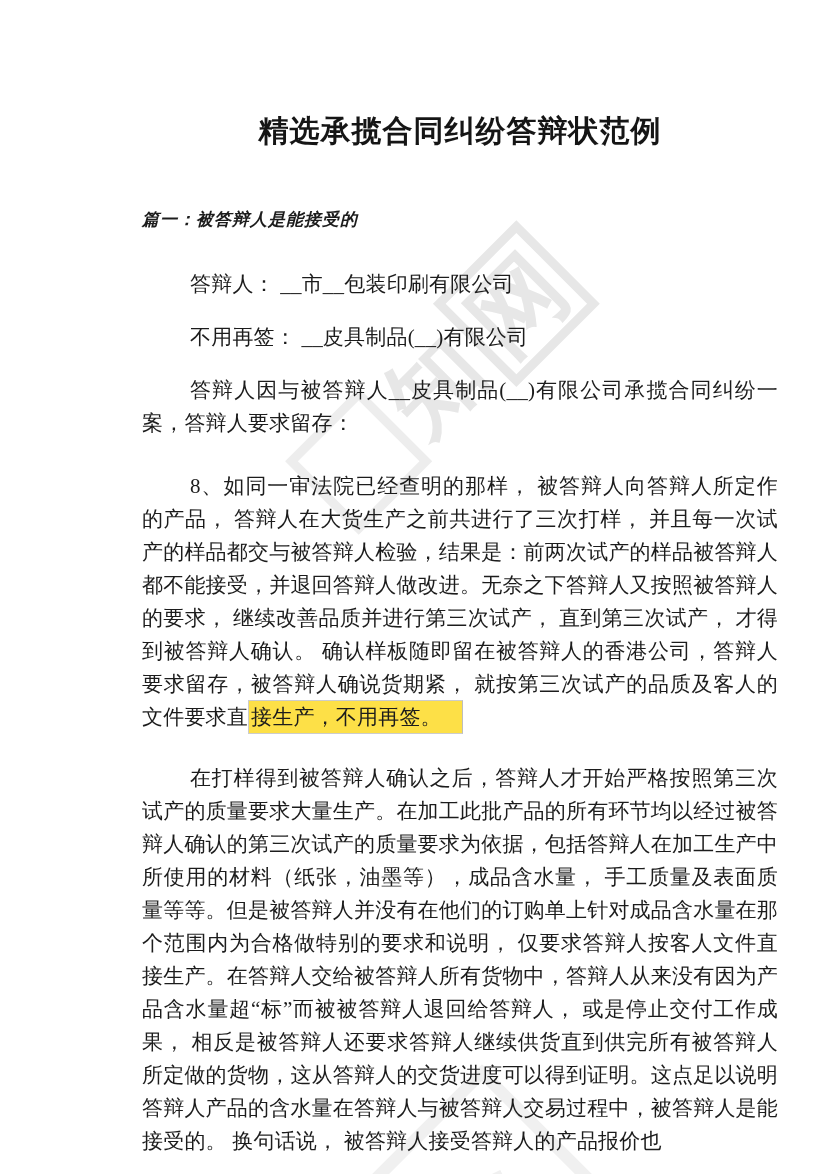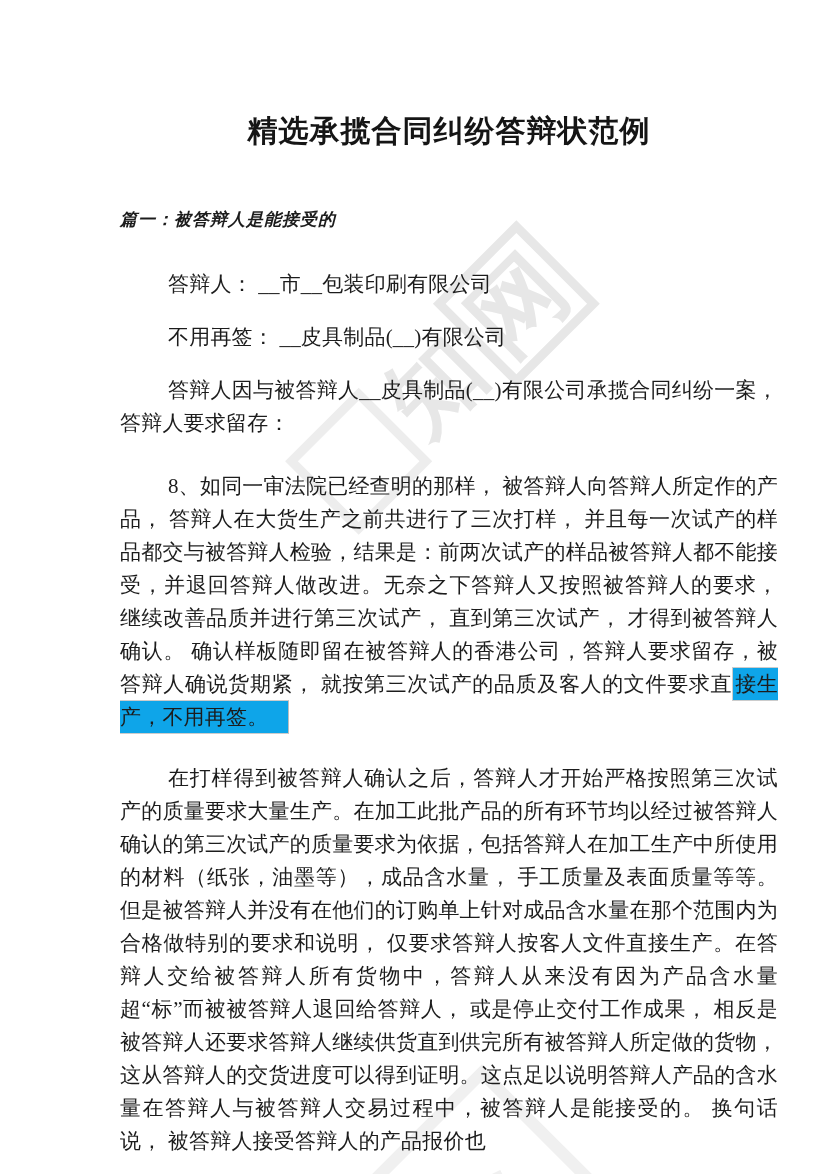--- a/index.html
+++ b/index.html
@@ -70,20 +70,21 @@
     color: #f0f0f0;
     font-weight: 700;
     font-size: 140px;
     line-height: 1;
   }
   
   .content {
     position: relative;
     z-index: 1;
     padding: 0 52px 0 120px;
+    margin-left: 22px;
   }
   .doc-title {
     margin: 0;
     padding-top: 110px;
     text-align: center;
     font-size: 30px;
     font-weight: 600;
     letter-spacing: 1px;
     line-height: 42px;
     color: #151515;
@@ -105,21 +106,21 @@
     letter-spacing: 0.2px;
   }
   .party-first  { margin-top: 36px; }
   .party-second { margin-top: 20px; }
   .intro-para   { margin-top: 20px; }
   .point1-para  { margin-top: 30px; }
   .point2-para  { margin-top: 28px; }
   .boxed-text {
     border: 1px solid #cccccc;
     border-right-color: #bdbdbd;
-    background: #0ea5e9;
+    background: #fde047;
     padding: 4px 20px 4px 2px;
   }
 </style>
 </head>
 <body>
 
 <div class="page">
 
   <div class="wm wm-center">
     <div class="wm-row">

